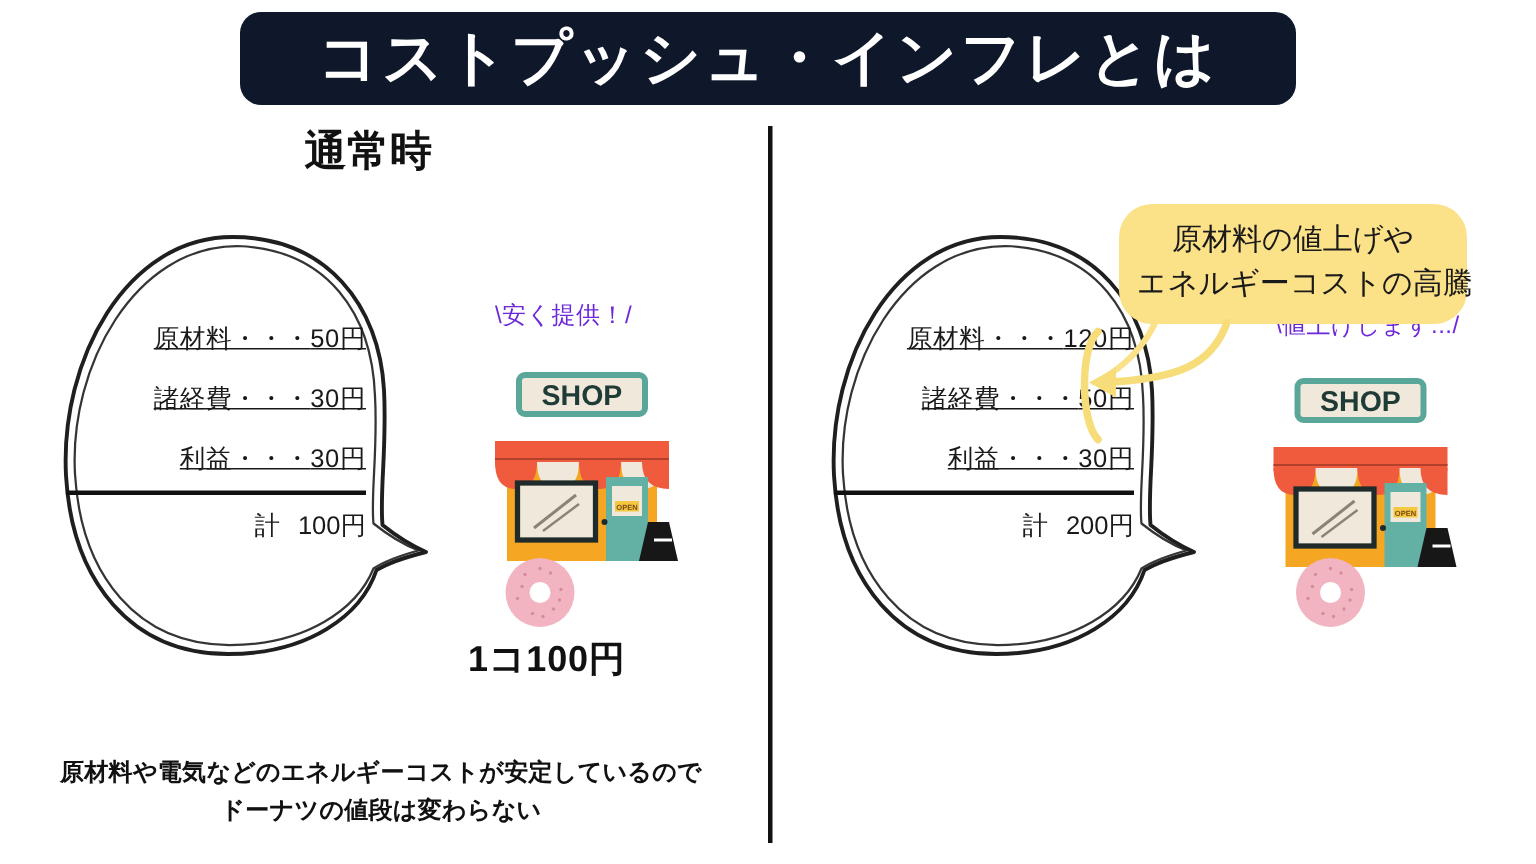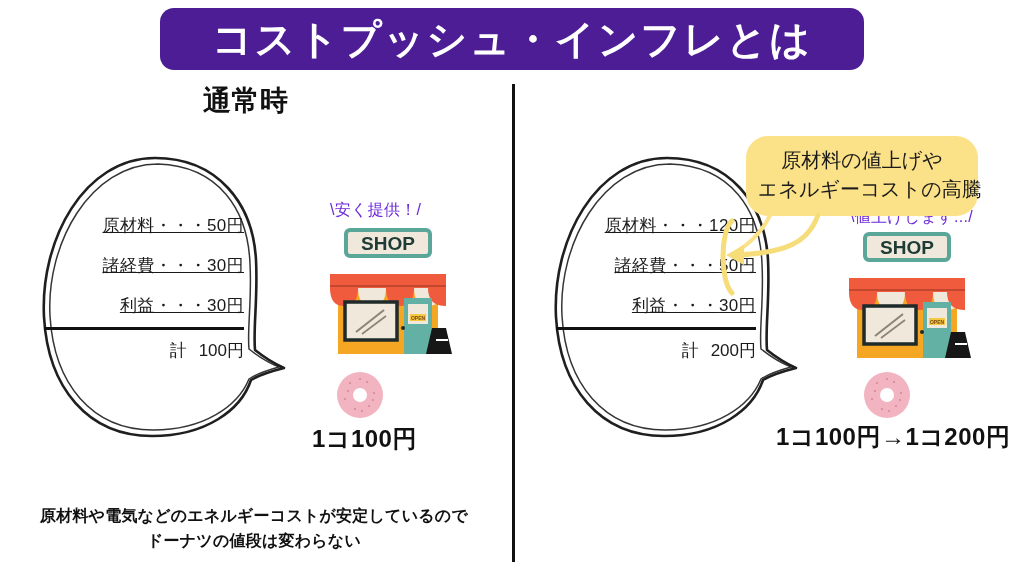--- a/index.html
+++ b/index.html
@@ -20,21 +20,21 @@
     inset: 0;
   }
 
   
   .title-banner {
     position: absolute;
     left: 160px;
     top: 8px;
     width: 704px;
     height: 62px;
-    background: #4c1d95;
+    background: #0f172a;
     border-radius: 14px;
     display: flex;
     align-items: center;
     justify-content: center;
   }
   .title-text {
     color: #ffffff;
     font-size: 40px;
     font-weight: 700;
     letter-spacing: 2px;
@@ -111,20 +111,21 @@
     align-items: center;
     white-space: nowrap;
   }
   .cost-total .lbl { margin-right: 12px; }
 
   
   .shop-wrap {
     position: absolute;
     width: 140px;
     height: 135px;
+    margin-top: 20px;
   }
   .shop-wrap svg { display: block; width: 100%; height: 100%; }
 
   .shop-shout {
     position: absolute;
     font-size: 16px;
     color: #6d28d9;
     white-space: nowrap;
     letter-spacing: 0.3px;
   }
@@ -385,21 +386,20 @@
           <circle cx="22" cy="41" r="1.1"></circle>
             <circle cx="12" cy="31" r="1.1"></circle>
           <circle cx="15" cy="23" r="1.1"></circle>
             <circle cx="27" cy="11" r="1.1"></circle>
           <circle cx="40" cy="32" r="1.1"></circle>
             <circle cx="29" cy="43" r="1.1"></circle>
         </g>
       </svg>
     </div>
 
-    <div class="price-label" style="left:264px; top:421px;">1コ100円→1コ200円</div>
 
   </div>
 
   <div class="callout">
     <div class="callout-line">原材料の値上げや</div>
     <div class="callout-line">エネルギーコストの高騰</div>
   </div>
   <div class="callout-tail">
     <svg viewBox="0 0 80 70" xmlns="http://www.w3.org/2000/svg">
       <path d="M52 0 C50 26 36 50 10 66" fill="none" stroke="#fbe188" stroke-width="4" stroke-linecap="round"></path>

